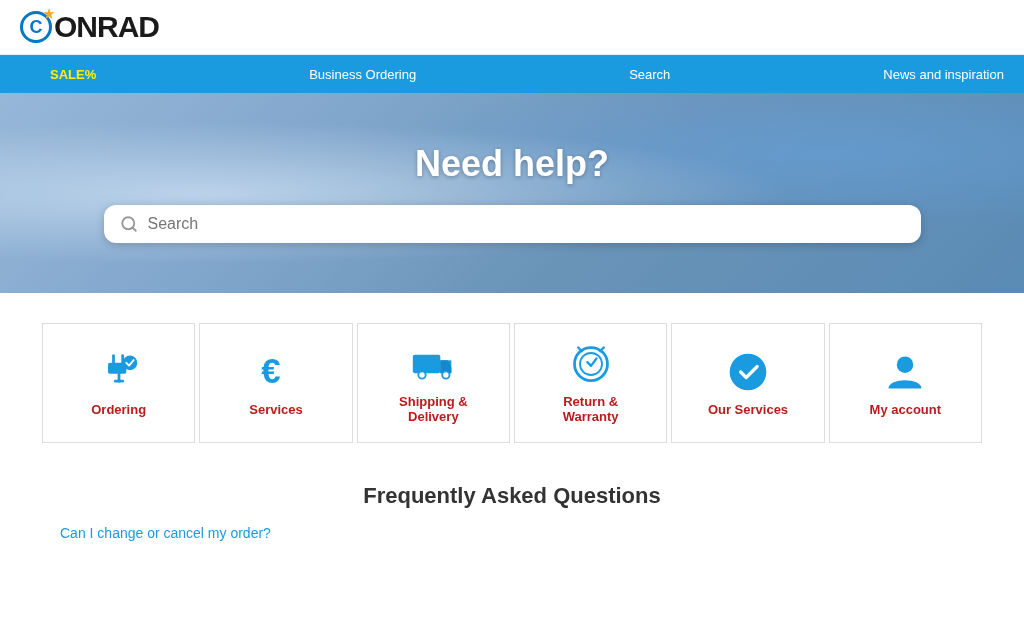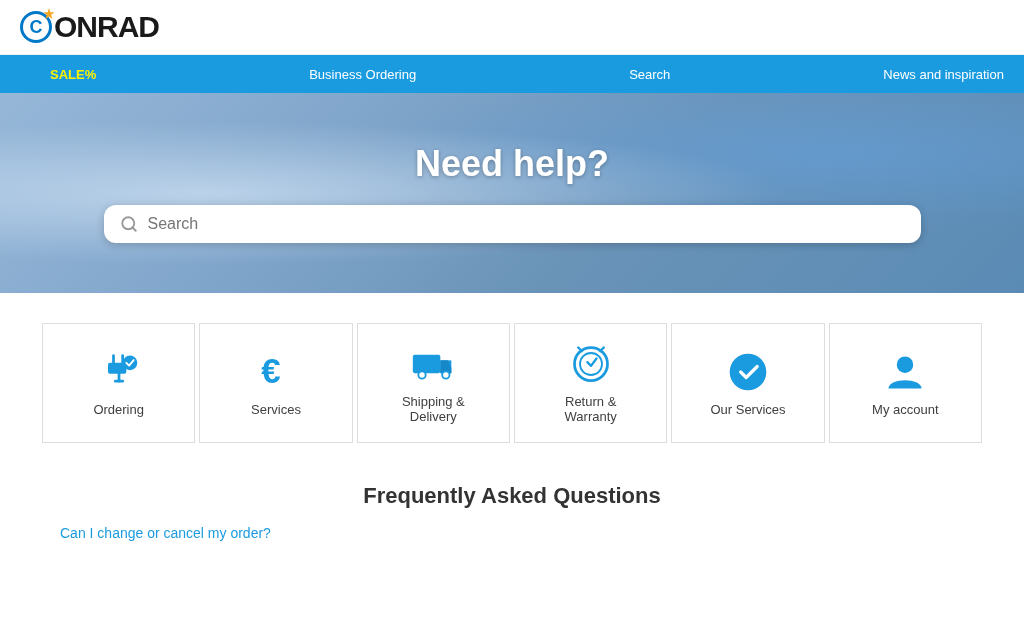--- a/index.html
+++ b/index.html
@@ -135,22 +135,22 @@
       display: flex;
       flex-direction: column;
       align-items: center;
       justify-content: center;
       cursor: pointer;
       background: #fff;
       margin: 0 2px;
     }
     .category-label {
       font-size: 13px;
-      font-weight: normal;
-      color: #404040;
+      font-weight: bold;
+      color: #b91c1c;
       text-align: center;
     }
 
     
     .icon-svg {
       width: 44px;
       height: 44px;
       fill: #1a9be0;
       margin-bottom: 8px;
     }

